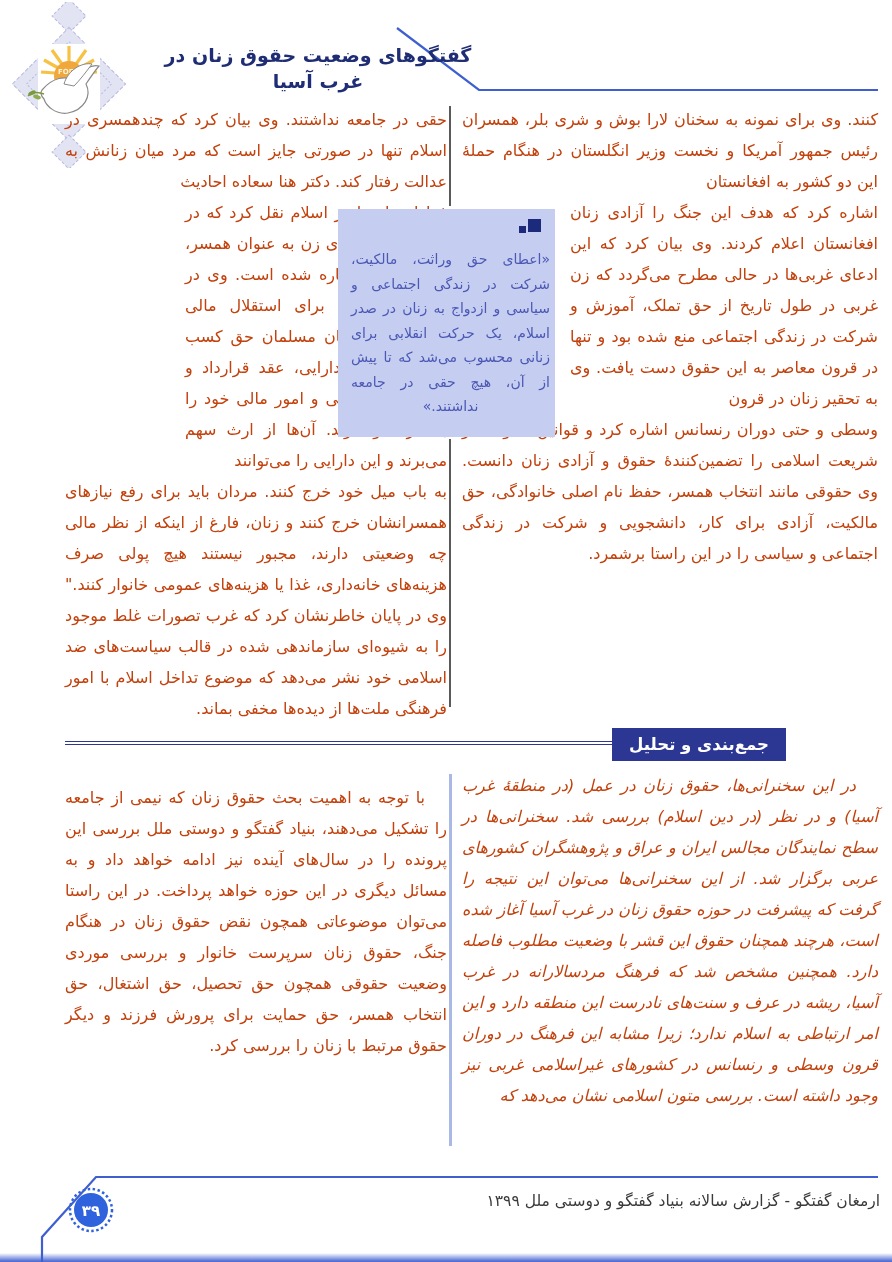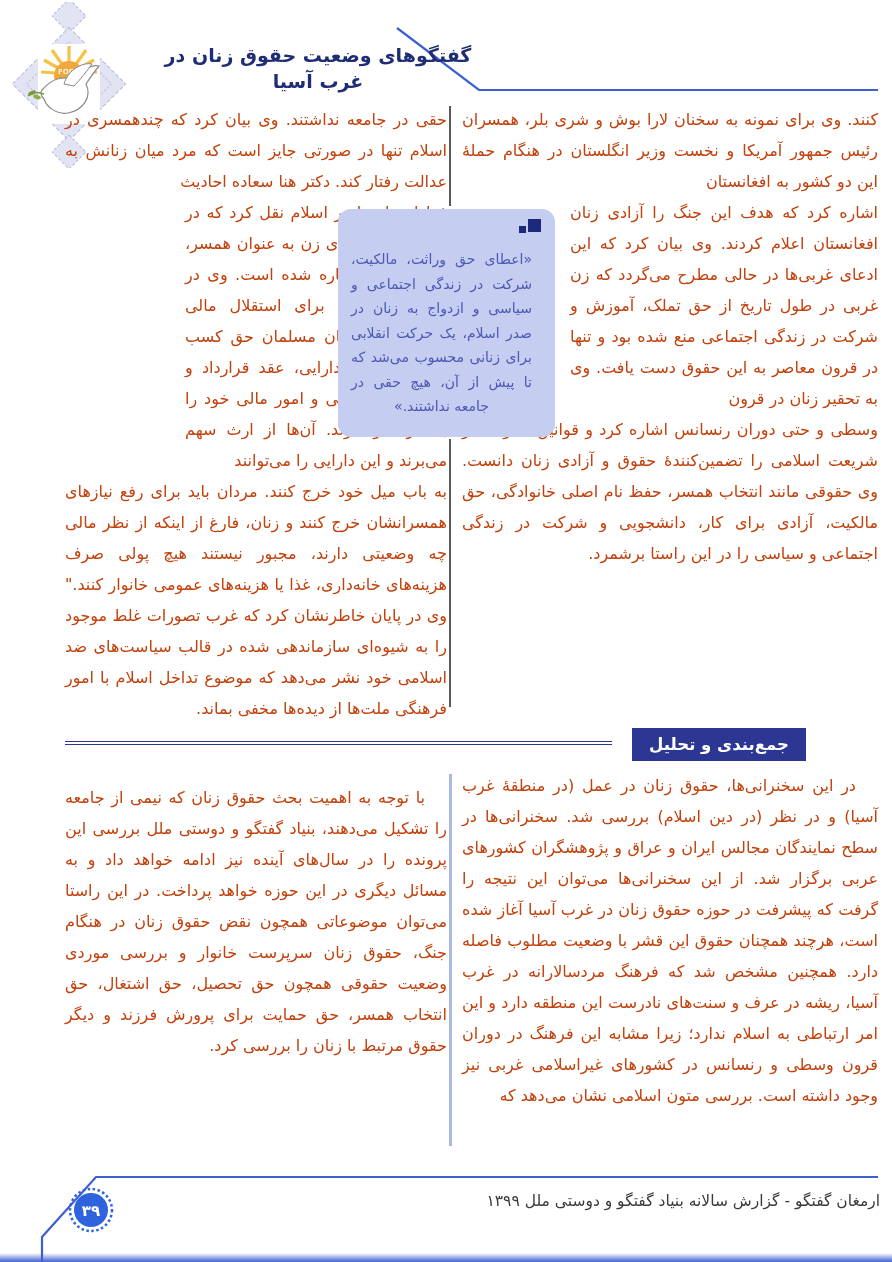--- a/index.html
+++ b/index.html
@@ -18,43 +18,43 @@
        font-size:16px;line-height:31px;}
   .col p{margin:0;}
   .col-left-top{left:65px;top:104px;width:382px;}
   .col-right-top{left:462px;top:104px;width:416px;}
   .seg-narrow-left{width:262px;}
   .seg-narrow-right{width:308px;margin-left:108px;}
   .para-indent{text-indent:22px;margin-top:12px !important;}
   
   .pull-quote{
     position:absolute;left:338px;top:209px;width:217px;height:228px;
-    background:#c5cdf0;box-sizing:border-box;padding:38px 23px 8px 13px;border-radius:13px;
+    background:#c5cdf0;box-sizing:border-box;padding:38px 5px 8px 13px;
   }
   .pull-quote .q-text{
     direction:rtl;text-align:justify;text-align-last:center;
     color:#4b58b4;font-size:14px;line-height:24.5px;
   }
   .q-mark{position:absolute;top:10px;right:14px;width:22px;height:18px;}
   .q-mark .sq-big{position:absolute;right:0;top:0;width:13px;height:13px;background:#1b2a7a;}
   .q-mark .sq-small{position:absolute;right:15px;top:7px;width:7px;height:7px;background:#1b2a7a;}
   
   .vdiv-top-a{position:absolute;left:449px;top:106px;width:1.5px;height:100px;background:#5a5a5a;}
   .vdiv-top-b{position:absolute;left:449px;top:439px;width:1.5px;height:268px;background:#5a5a5a;}
   .vdiv-bottom{position:absolute;left:449px;top:774px;width:2.5px;height:372px;background:#a9b8e4;}
   
   .summary-badge{
     position:absolute;left:612px;top:728px;width:174px;height:33px;background:#2c3794;
-    color:#ffffff;font-weight:bold;font-size:16.5px;line-height:33px;text-align:center;direction:rtl;margin-left:20px;
+    color:#ffffff;font-weight:bold;font-size:16.5px;line-height:33px;text-align:center;direction:rtl;
   }
   .summary-rule{
     position:absolute;left:65px;top:741px;width:547px;height:4px;
     border-top:1.6px solid #2c3794;border-bottom:1.6px solid #2c3794;box-sizing:border-box;
   }
-  .col-right-sum{left:462px;top:770px;width:416px;}
+  .col-right-sum{left:462px;top:770px;width:416px;font-style:italic;}
   .col-left-sum{left:65px;top:770px;width:382px;}
   
   .footer-text{
     position:absolute;left:270px;top:1192px;width:610px;text-align:right;direction:rtl;
     color:#3a3a3a;font-size:15.5px;
   }
   .page-badge{position:absolute;left:64px;top:1183px;width:54px;height:54px;}
   .bottom-edge{
     position:absolute;left:0;bottom:0;width:892px;height:9px;
     background:linear-gradient(to bottom, rgba(63,95,208,0) 0%, rgba(63,95,208,0.9) 90%);

